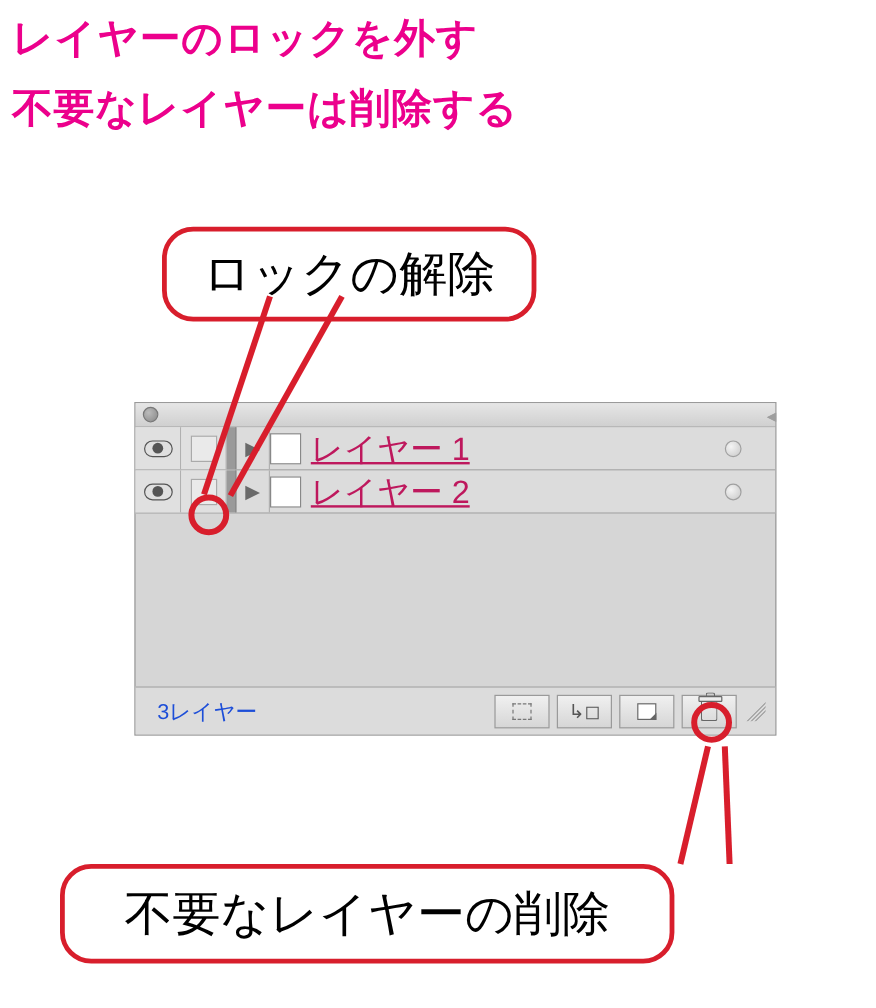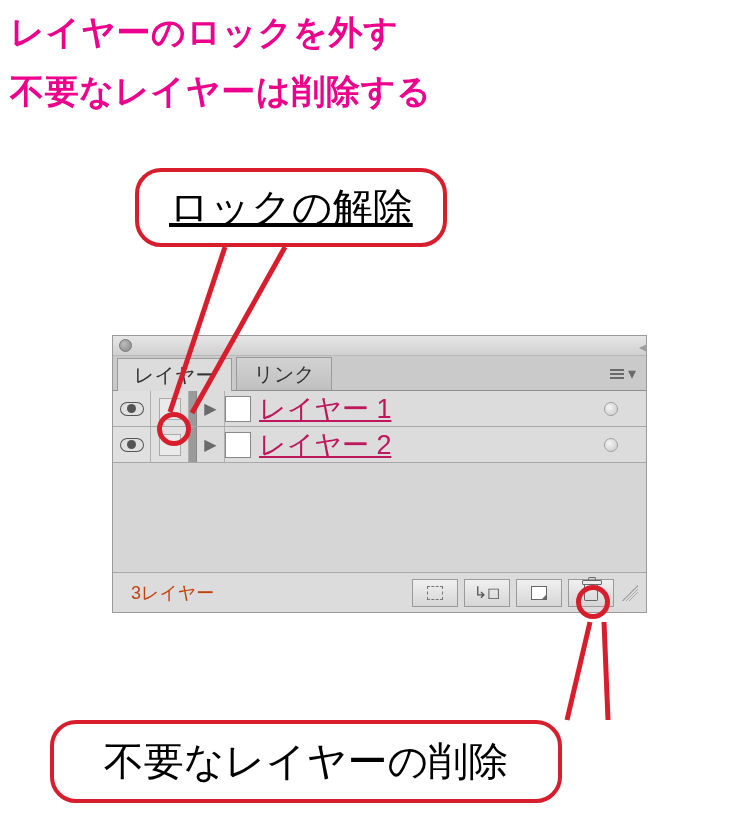--- a/index.html
+++ b/index.html
@@ -27,23 +27,22 @@
       border: 4px solid #d81e2c;
       border-radius: 26px;
       background: #fff;
       color: #000;
       font-size: 40px;
       padding: 8px 30px;
       text-align: center;
       white-space: nowrap;
     }
     .callout-lock {
-      top: 168px;
+      top: 189px;
       left: 135px;
-      text-decoration: underline;
     }
     .callout-delete {
       top: 720px;
       left: 50px;
       width: 512px;
       padding: 10px 20px;
     }
 
     
     .panel {
@@ -194,21 +193,21 @@
       bottom: 0; left: 0; right: 0;
       height: 40px;
       background: #dcdcdc;
       border-top: 1px solid #a8a8a8;
       display: flex;
       align-items: center;
       padding: 0 8px;
     }
     .footer-count {
       font-size: 18px;
-      color: #c2410c;
+      color: #1d4ed8;
       margin-left: 10px;
       flex: 0 0 auto;
     }
     .footer-spacer { flex: 1; }
     .footer-btn {
       width: 46px; height: 28px;
       border: 1px solid #9a9a9a;
       background: linear-gradient(#f0f0f0, #d6d6d6);
       margin-left: 6px;
       display: flex;
@@ -290,32 +289,20 @@
 <div class="callout callout-lock">
   <span>ロックの解除</span>
 </div>
 
 <div class="panel">
   <div class="panel-titlebar">
     <div class="titlebar-dot"></div>
     <div class="collapse-arrows">◂◂</div>
   </div>
 
-  <div class="tab-row">
-    <div class="tab active">
-      <span>レイヤー</span>
-    </div>
-    <div class="tab">
-      <span>リンク</span>
-    </div>
-    <div class="panel-menu">
-      <span class="burger"></span>
-      <span>▾</span>
-    </div>
-  </div>
 
   <div class="layer-list">
     <div class="layer-row">
       <div class="cell vis-cell">
         <span class="eye"></span>
       </div>
       <div class="cell lock-cell">
         <span class="lockbox"></span>
       </div>
       <div class="colorbar"></div>

